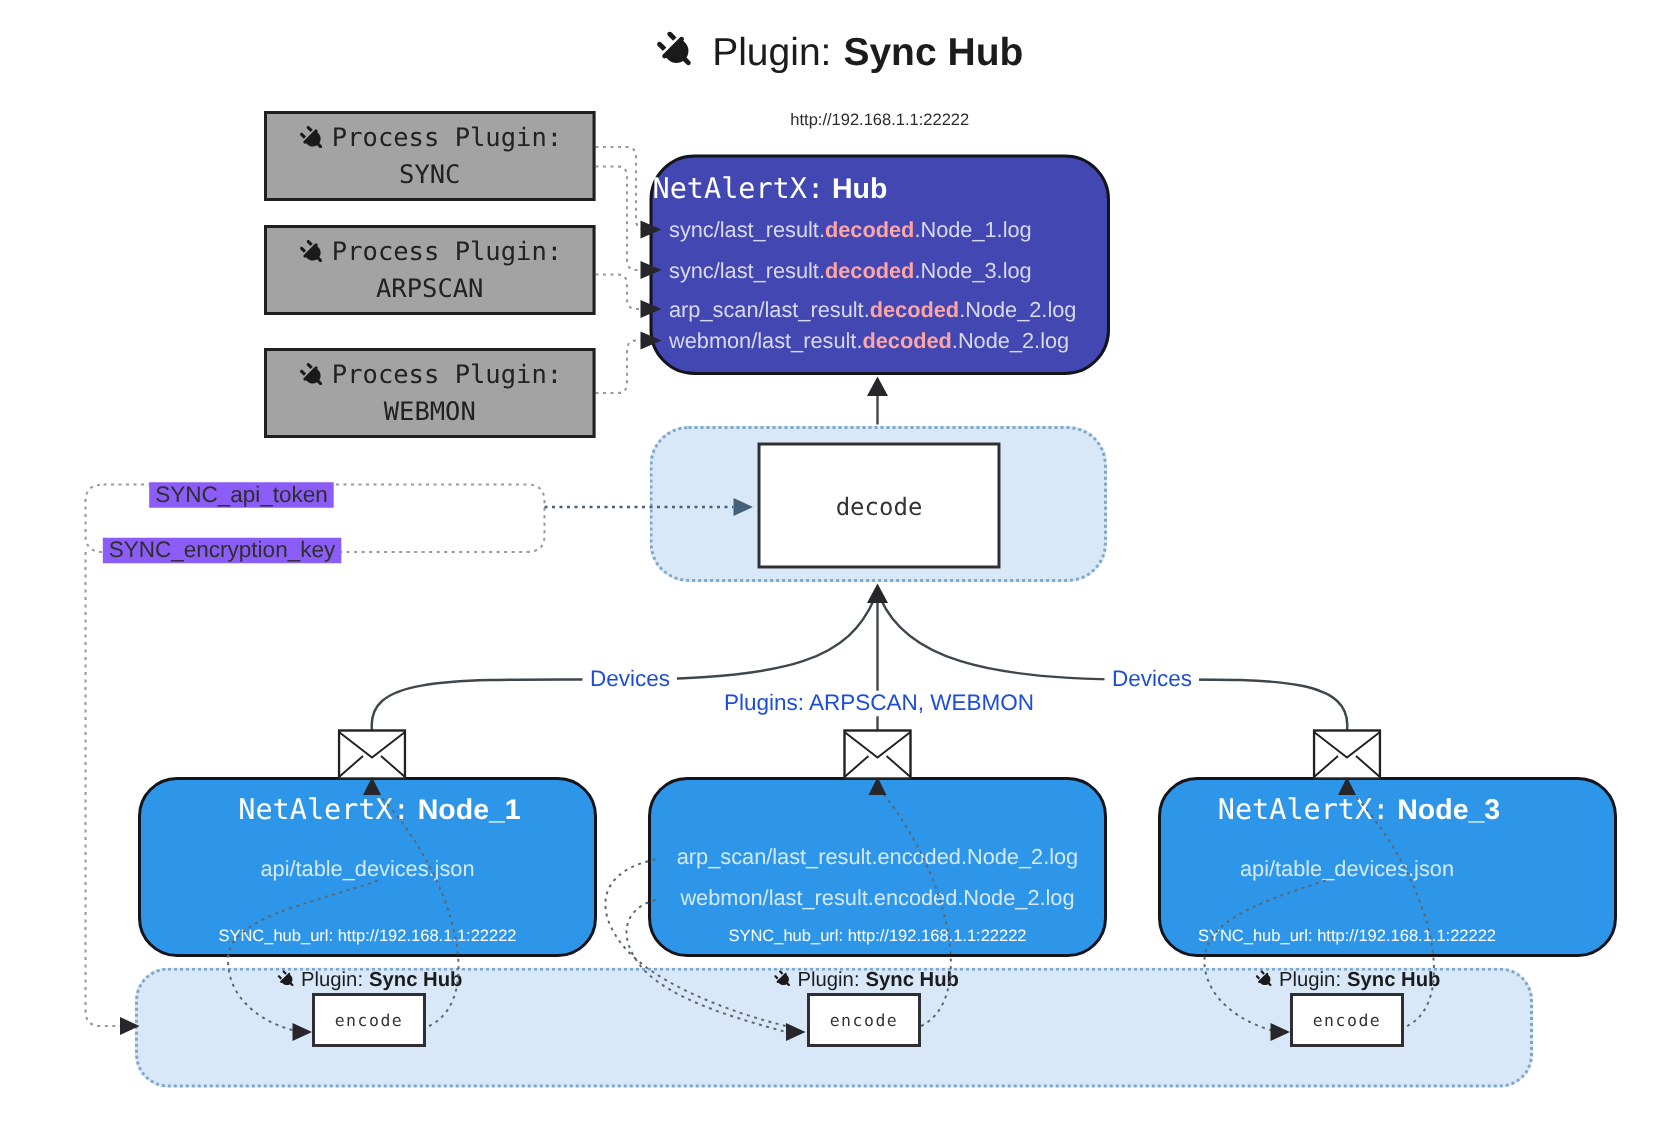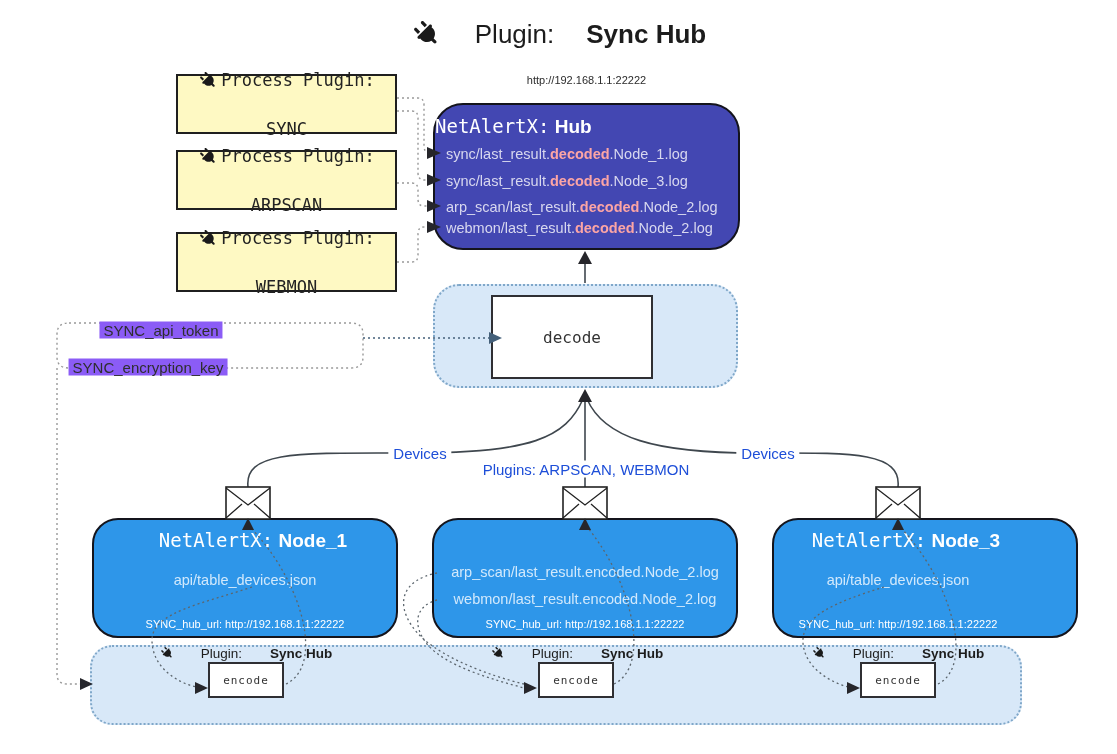--- a/index.html
+++ b/index.html
@@ -1,49 +1,49 @@
 <!DOCTYPE html>
 <html style="--hub: #4347b2; --node: #2e96e9; --panel: #d8e8f8; --panel_border: #7fa7c9;"><head>
 <meta charset="utf-8">
 <style>
   html,body{margin:0;padding:0;background:#fff;}
   .stage{position:relative;width:1117px;height:754px;background:#fff;overflow:hidden;
          font-family:"Liberation Sans",sans-serif;color:#222;}
-  .abs{position:absolute;gap:24px;}
+  .abs{position:absolute;}
   .mono{font-family:"DejaVu Sans Mono",monospace;}
   svg.layer{position:absolute;left:0;top:0;pointer-events:none;}
   #underlay{z-index:1;} #overlay{z-index:6;}
   .htm{z-index:2;}
   
   .title{left:0;right:0;top:18px;display:flex;justify-content:center;align-items:center;
          font-size:26px;color:#1c1c1c;z-index:2;}
   .title b{margin-left:8px;}
   .title .plug{width:32px;height:32px;margin-right:8px;}
   .plug{fill:#1a1a1a;}
   
-  .pbox{left:176px;width:221px;height:60px;background:#fef9c3;border:2px solid #1f1f1f;
+  .pbox{left:176px;width:221px;height:60px;background:#a3a3a3;border:2px solid #1f1f1f;
         box-sizing:border-box;display:flex;flex-direction:column;justify-content:center;
         align-items:center;z-index:2;}
   .pbox .l1{display:flex;align-items:center;font-size:17px;}
   .pbox .plug{width:21px;height:21px;margin-right:2px;}
   .pbox .l2{font-size:17px;margin-top:4px;}
   
   .hub-url{left:433px;width:307px;top:74px;text-align:center;font-size:11px;color:#2b2b2b;z-index:2;}
   .hub{left:433px;top:103px;width:307px;height:147px;background:var(--hub,#4347b2);
        border:2px solid #14141c;border-radius:30px;box-sizing:border-box;z-index:2;}
   .hub-title{position:absolute;left:0;right:0;top:10px;text-align:left;color:#fff;font-size:19px;}
   .hub-title b{font-family:"Liberation Sans",sans-serif;}
   .hub-log{position:absolute;left:11px;height:19px;font-size:14.5px;color:#d8d8ef;white-space:nowrap;}
   .hub-log b{color:#fca5a5;}
   
   .panel{background:var(--panel,#d8e8f8);border:2px dotted var(--panel_border,#7fa7c9);box-sizing:border-box;z-index:2;}
   .decode-panel{left:433px;top:284px;width:305px;height:104px;border-radius:26px;}
   .iobox{background:#fff;border:2px solid #2f2f33;box-sizing:border-box;display:flex;
          align-items:center;justify-content:center;color:#333;z-index:2;}
-  .decode-box{left:491px;top:295px;width:162px;height:84px;font-size:16px;}
+  .decode-box{left:505px;top:295px;width:162px;height:84px;font-size:16px;}
   
   .linelabel{transform:translate(-50%,-50%);background:#fff;padding:0 5px;font-size:15px;
              color:#1d4ed8;white-space:nowrap;z-index:2;}
   .keylabel{transform:translate(-50%,-50%);background:#8b5cf6;padding:0 4px;font-size:15px;
             color:#2e2e2e;white-space:nowrap;z-index:2;}
   
   .node{top:518px;width:306px;height:120px;background:var(--node,#2e96e9);border:2px solid #14141c;
         border-radius:26px;box-sizing:border-box;z-index:2;}
   .node-inner{position:absolute;inset:0;}
   .node.n3 .node-inner{right:54px;}

